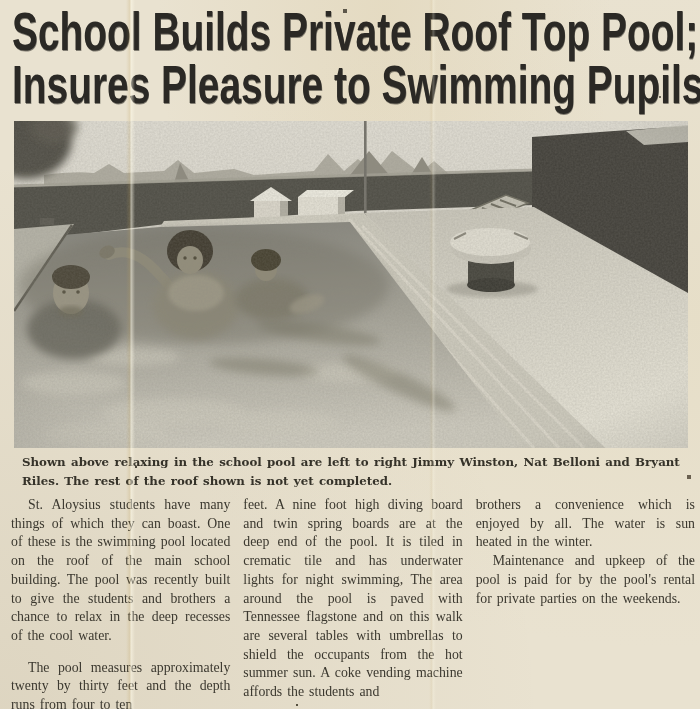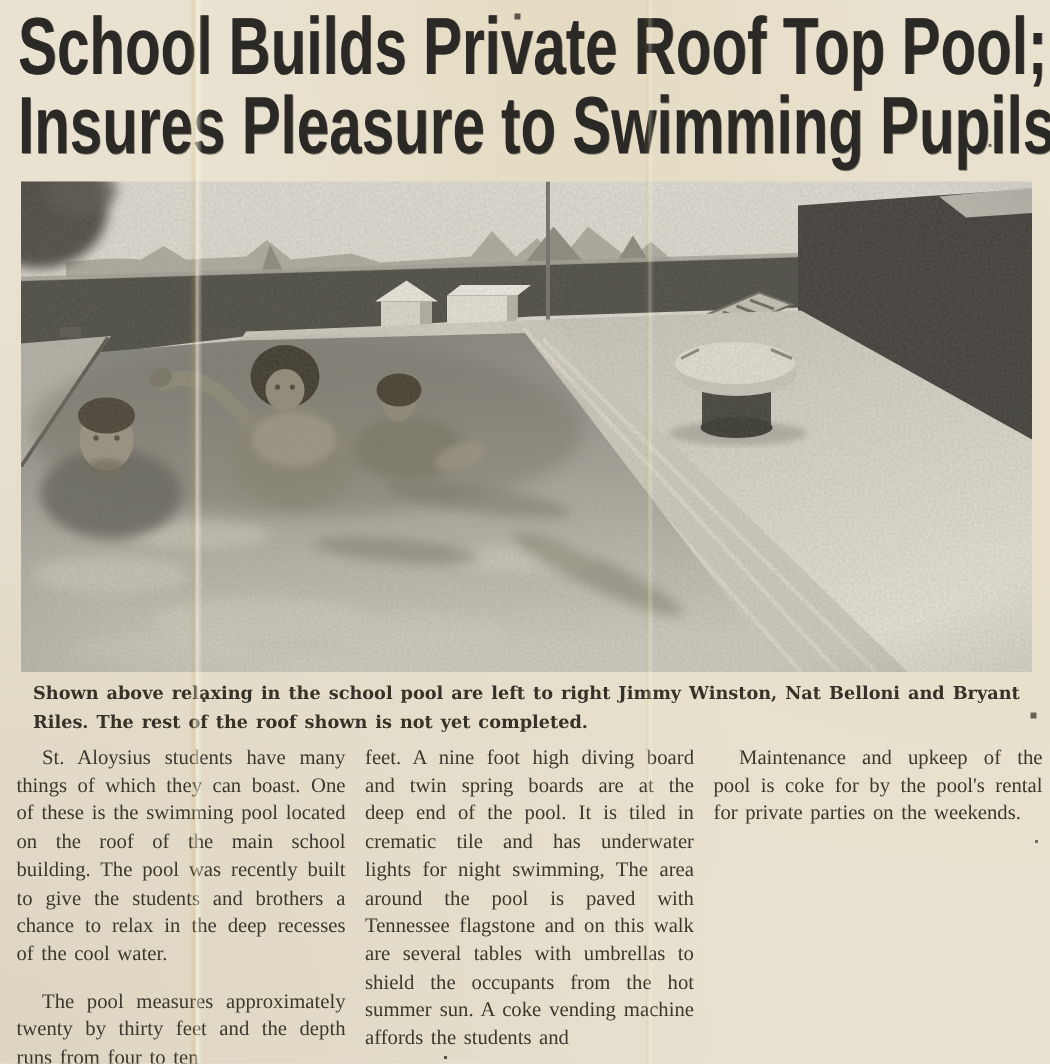--- a/index.html
+++ b/index.html
@@ -223,15 +223,16 @@
 
 <section class="columns">
   <div class="col">
     <p class="para indent">St. Aloysius students have many things of which they can boast.  One of these is the swimming pool located on the roof of the main school building.  The pool was recently built to give the students and brothers a chance to relax in the deep recesses of the cool water.</p>
     <p class="para indent gap-above">The pool measures approximately twenty by thirty feet and the depth runs from four to ten</p>
   </div>
   <div class="col">
     <p class="para">feet.  A nine foot high diving board and twin spring boards are at the deep end of the pool.  It is tiled in crematic tile and has underwater lights for night swimming, The area around the pool is paved with Tennessee flagstone and on this walk are several tables with umbrellas to shield the occupants from the hot summer sun. A coke vending machine affords the students and</p>
   </div>
   <div class="col">
-    <p class="para indent">Maintenance and upkeep of the pool is coke for by the pool's rental for private parties on the weekends.</p>
+    <p class="para">brothers a convenience which is enjoyed by all.  The water is sun heated in the winter.</p>
+    <p class="para indent">Maintenance and upkeep of the pool is paid for by the pool's rental for private parties on the weekends.</p>
   </div>
 </section>
 
 </body></html>

